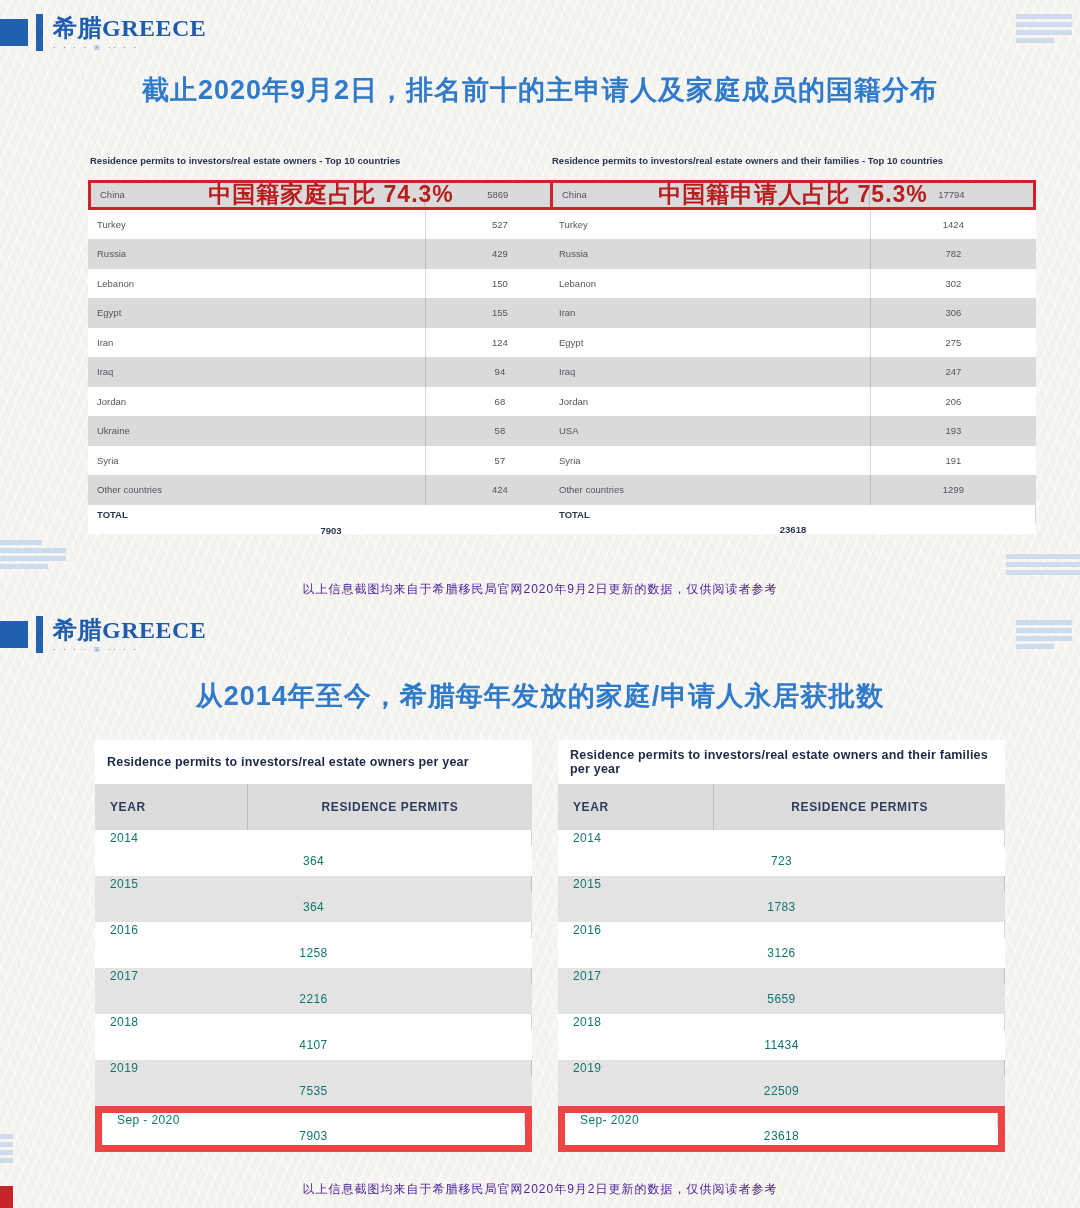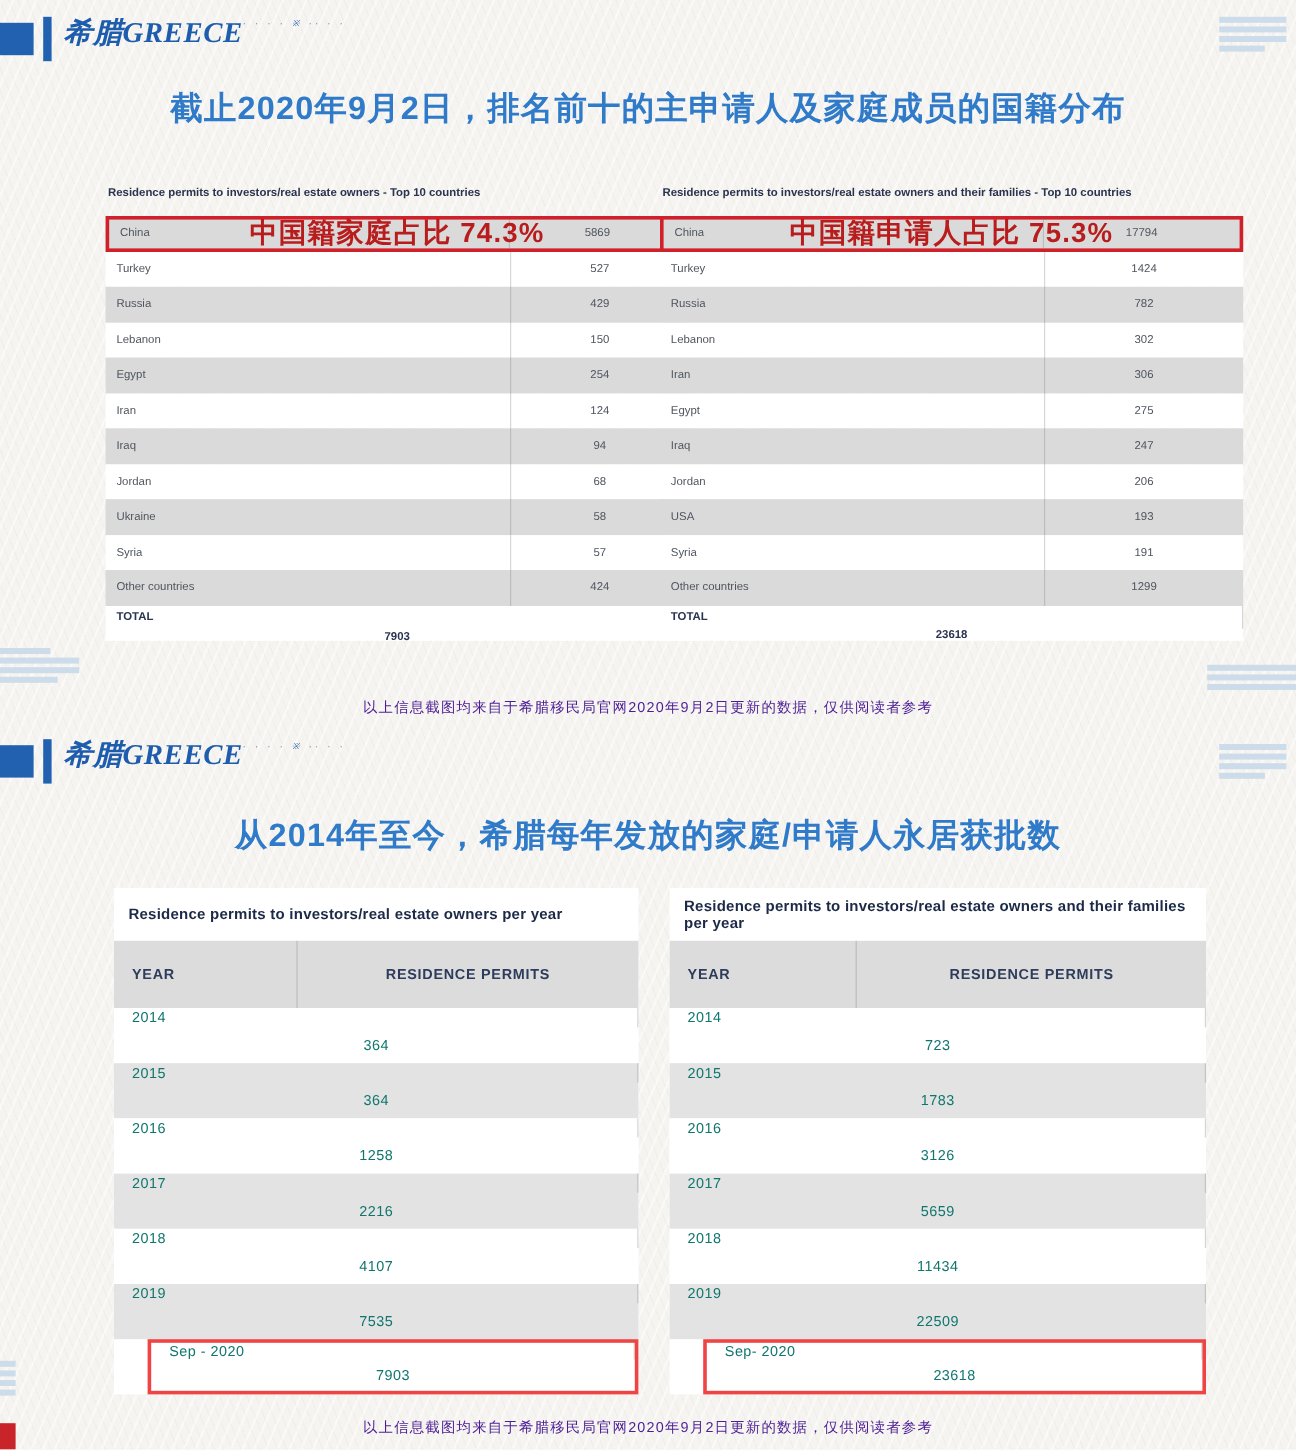--- a/index.html
+++ b/index.html
@@ -12,21 +12,21 @@
     content:""; position:absolute; inset:0;
     background:
       repeating-linear-gradient(113deg, rgba(255,255,255,.45) 0 2px, rgba(255,255,255,0) 2px 9px),
       repeating-linear-gradient(248deg, rgba(196,190,178,.10) 0 1px, rgba(255,255,255,0) 1px 7px);
   }
 
   
   .brand { position:absolute; left:0; display:flex; align-items:flex-start; }
   .b-square { width:28px; height:27px; background:#2161b0; margin-top:5px; }
   .b-bar { width:7px; height:37px; background:#2161b0; margin-left:8px; }
-  .b-text { display:flex; margin-left:10px;font-style:italic; }
+  .b-text { display:flex; flex-direction:column; margin-left:10px; }
   .b-name { font-family:"Liberation Serif", serif; font-weight:700; font-size:24px;
             color:#1e5dad; letter-spacing:.5px; line-height:28px; white-space:nowrap; }
   .b-tag  { font-size:7px; color:#2a63ad; letter-spacing:3px; margin-top:1px; white-space:nowrap; }
 
   
   .stripes { position:absolute; }
   .stripes i { display:block; height:5px; margin-bottom:3px; background:#cddcea; }
 
   .red-corner { position:absolute; left:0; top:1186px; width:13px; height:22px; background:#c8242a; }
 
@@ -52,26 +52,26 @@
   .crow.china { position:relative; border:3px solid #d0202a; }
   .china-label { position:absolute; inset:0; display:flex; align-items:center; justify-content:center;
                  color:#b91c1c; font-size:23px; font-weight:700; letter-spacing:1px; pointer-events:none; }
 
   
   .ytable { position:absolute; top:740px; background:#ffffff; }
   #yt-left  { left:95px;  width:437px; }
   #yt-right { left:558px; width:447px; }
   .yttl  { height:44px; display:flex; align-items:center; padding:0 12px;
            font-size:12.5px; font-weight:700; color:#1c2947; letter-spacing:.2px; }
-  .yhead { height:56px; background:#dcdcdc; display:flex;
+  .yhead { height:46px; background:#dcdcdc; display:flex;
            font-size:12px; font-weight:700; color:#2e3c5c; letter-spacing:.6px; }
   .yrow  { height:46px; display:flex; font-size:12px; color:#0f766e; letter-spacing:.4px;
            box-sizing:border-box; background:#fff;flex-direction:column; }
   .yrow.alt { background:#e3e3e3; }
-  .yrow.hl  { border:3px solid #ef4444;margin-left:28px; }
+  .yrow.hl  { border:7px solid #ef4444; }
   .ycell-y { flex:0 0 35%; display:flex; align-items:center; padding-left:15px;
              box-sizing:border-box; border-right:1px solid rgba(110,110,110,.28); }
   .ycell-p { flex:1; display:flex; align-items:center; justify-content:center; }
 </style>
 </head>
 <body>
 
 <div class="canvas">
 
   <div class="brand" style="top:14px;">
@@ -105,21 +105,21 @@
     <div class="crow alt">
       <span class="cc">Russia</span>
       <span class="cv">429</span>
     </div>
     <div class="crow">
       <span class="cc">Lebanon</span>
       <span class="cv">150</span>
     </div>
     <div class="crow alt">
       <span class="cc">Egypt</span>
-      <span class="cv">254</span>
+      <span class="cv">155</span>
     </div>
     <div class="crow">
       <span class="cc">Iran</span>
       <span class="cv">124</span>
     </div>
     <div class="crow alt">
       <span class="cc">Iraq</span>
       <span class="cv">94</span>
     </div>
     <div class="crow">

